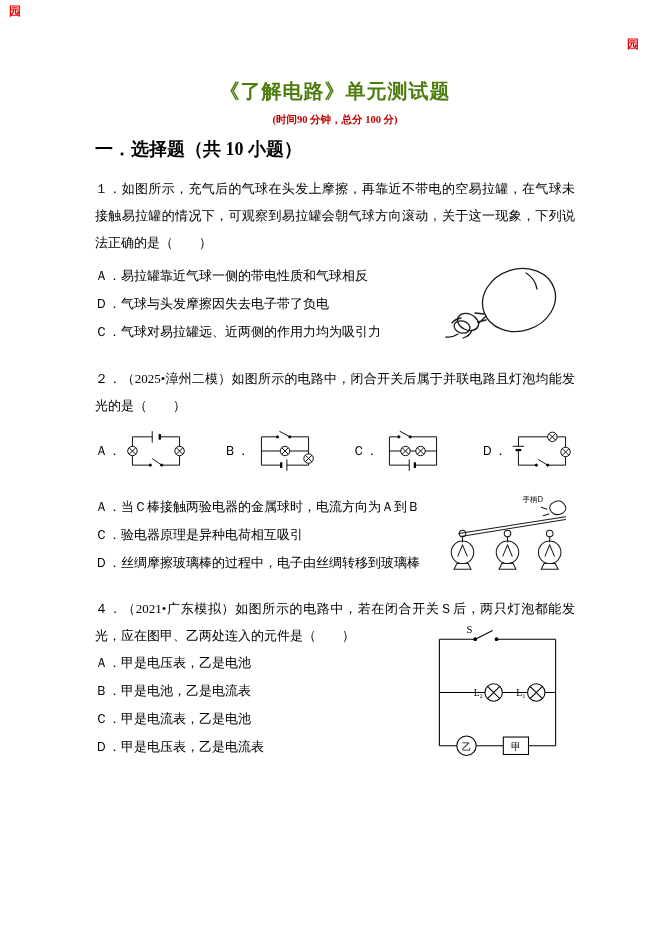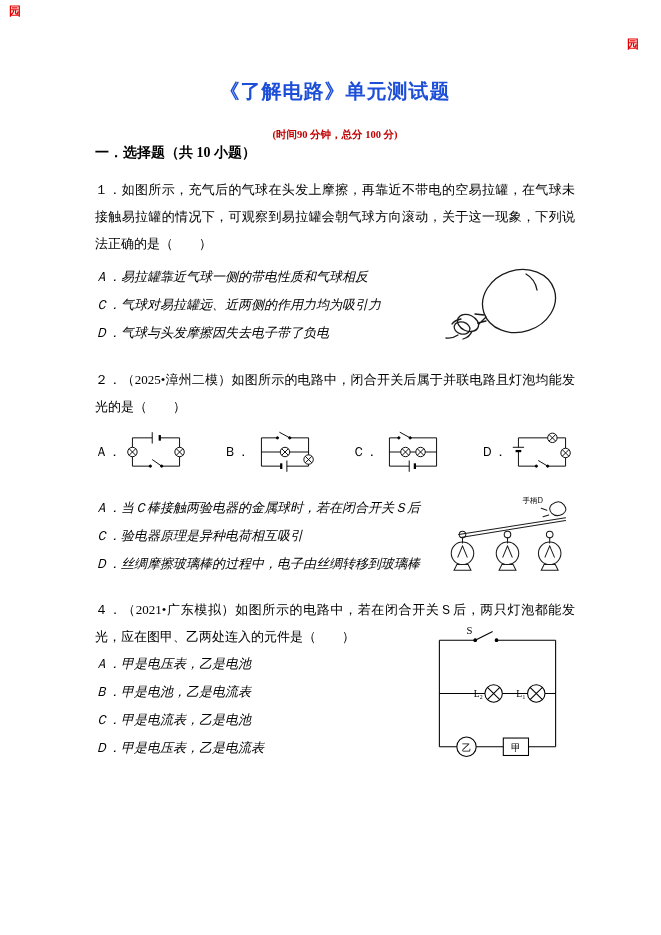--- a/index.html
+++ b/index.html
@@ -6,26 +6,26 @@
   html,body { background:#ffffff; }
   body {
     width:661px; height:935px; position:relative; overflow:hidden;
     font-family:"Liberation Serif","DejaVu Serif",serif;
     color:#000;
   }
   .corner { position:absolute; color:#e60000; font-size:12px; font-weight:bold; line-height:1; }
   .corner-tl { left:9px; top:5px; }
   .corner-tr { left:627px; top:38px; }
   .content { padding:78px 86px 0 95px; }
-  .title { color:#1d4ed8; font-size:20px; font-weight:bold; text-align:center; letter-spacing:1px; }
-  .subtitle { color:#c00000; font-size:10.5px; font-weight:bold; text-align:center; margin-top:23px; }
-  .section-heading { font-size:14px; font-weight:bold; margin-top:2px; }
+  .title { color:#4d7c0f; font-size:20px; font-weight:bold; text-align:center; letter-spacing:1px; }
+  .subtitle { color:#c00000; font-size:10.5px; font-weight:bold; text-align:center; margin-top:8px; }
+  .section-heading { font-size:18px; font-weight:bold; margin-top:10px; }
   .question { margin-top:14px; }
   .stem { font-size:13px; line-height:27px; text-align:justify; }
-  .opt { font-size:13px; line-height:28px; white-space:nowrap;font-style:italic; }
+  .opt { font-size:13px; line-height:28px; white-space:nowrap; }
   .qrow { display:flex; align-items:center; }
   .qrow .options { flex:1; min-width:0; }
   .fig1 { width:150px; flex:0 0 auto; }
   .fig3 { width:150px; flex:0 0 auto; }
   .qrow4 { display:flex; align-items:flex-start; }
   .qrow4 .options { flex:1; }
   .fig4 { width:155px; flex:0 0 auto; margin-top:-28px; }
   .circuit-row { display:flex; justify-content:space-between; align-items:center; margin:8px 0 2px; }
   .circuit-cell { display:flex; align-items:center; gap:2px; }
   .copt { font-size:13px; }
@@ -42,22 +42,22 @@
 
   <h1 class="title">《了解电路》单元测试题</h1>
   <div class="subtitle">(时间90 分钟，总分 100 分)</div>
   <div class="section-heading">一．选择题（共 10 小题）</div>
 
   <div class="question">
     <p class="stem">１．如图所示，充气后的气球在头发上摩擦，再靠近不带电的空易拉罐，在气球未接触易拉罐的情况下，可观察到易拉罐会朝气球方向滚动，关于这一现象，下列说法正确的是（　　）</p>
     <div class="qrow">
       <div class="options">
         <p class="opt">Ａ．易拉罐靠近气球一侧的带电性质和气球相反</p>
+        <p class="opt">Ｄ．气球与头发摩擦因失去电子带了负电</p>
         <p class="opt">Ｃ．气球对易拉罐远、近两侧的作用力均为吸引力</p>
-        <p class="opt">Ｄ．气球与头发摩擦因失去电子带了负电</p>
       </div>
       <div class="fig1">
         <svg width="150" height="95" viewBox="0 0 150 95">
           <g stroke="#1a1a1a" fill="none" stroke-width="1.3" stroke-linecap="round">
             <ellipse cx="94" cy="44" rx="37" ry="31" transform="rotate(-18 94 44)"></ellipse>
             <path d="M101,17 q9,5 11,16"></path>
             <path d="M61,60 l-7,7 M61,64 l-8,2 M59,58 l-9,-1"></path>
             <ellipse cx="43" cy="66" rx="11" ry="8" transform="rotate(25 43 66)"></ellipse>
             <ellipse cx="37" cy="71" rx="8" ry="6" transform="rotate(15 37 71)"></ellipse>
             <path d="M33,78 q-6,4 -12,3 M47,74 q-2,6 -9,8 M36,62 q-6,1 -9,5"></path>
@@ -137,21 +137,21 @@
             <circle cx="29" cy="40" r="1.2" fill="#000"></circle>
           </g>
         </svg>
       </div>
     </div>
   </div>
 
   <div class="question">
     <div class="qrow">
       <div class="options">
-        <p class="opt">Ａ．当Ｃ棒接触两验电器的金属球时，若在闭合开关Ｓ后</p>
+        <p class="opt">Ａ．当Ｃ棒接触两验电器的金属球时，电流方向为Ａ到Ｂ</p>
         <p class="opt">Ｃ．验电器原理是异种电荷相互吸引</p>
         <p class="opt">Ｄ．丝绸摩擦玻璃棒的过程中，电子由丝绸转移到玻璃棒</p>
       </div>
       <div class="fig3">
         <svg width="150" height="92" viewBox="0 0 160 95">
           <g stroke="#1a1a1a" fill="none" stroke-width="1.1" stroke-linecap="round">
             <path d="M135,14 q8,-6 13,0 q5,6 -1,10 q-7,4 -12,-1 q-4,-5 0,-9 M130,20 l-6,-2 M132,25 l-6,2"></path>
             <path d="M150,28 L36,46 M150,31 L38,49"></path>
             <circle cx="40" cy="46" r="3.5"></circle>
             <path d="M40,49.5 V55"></path>

